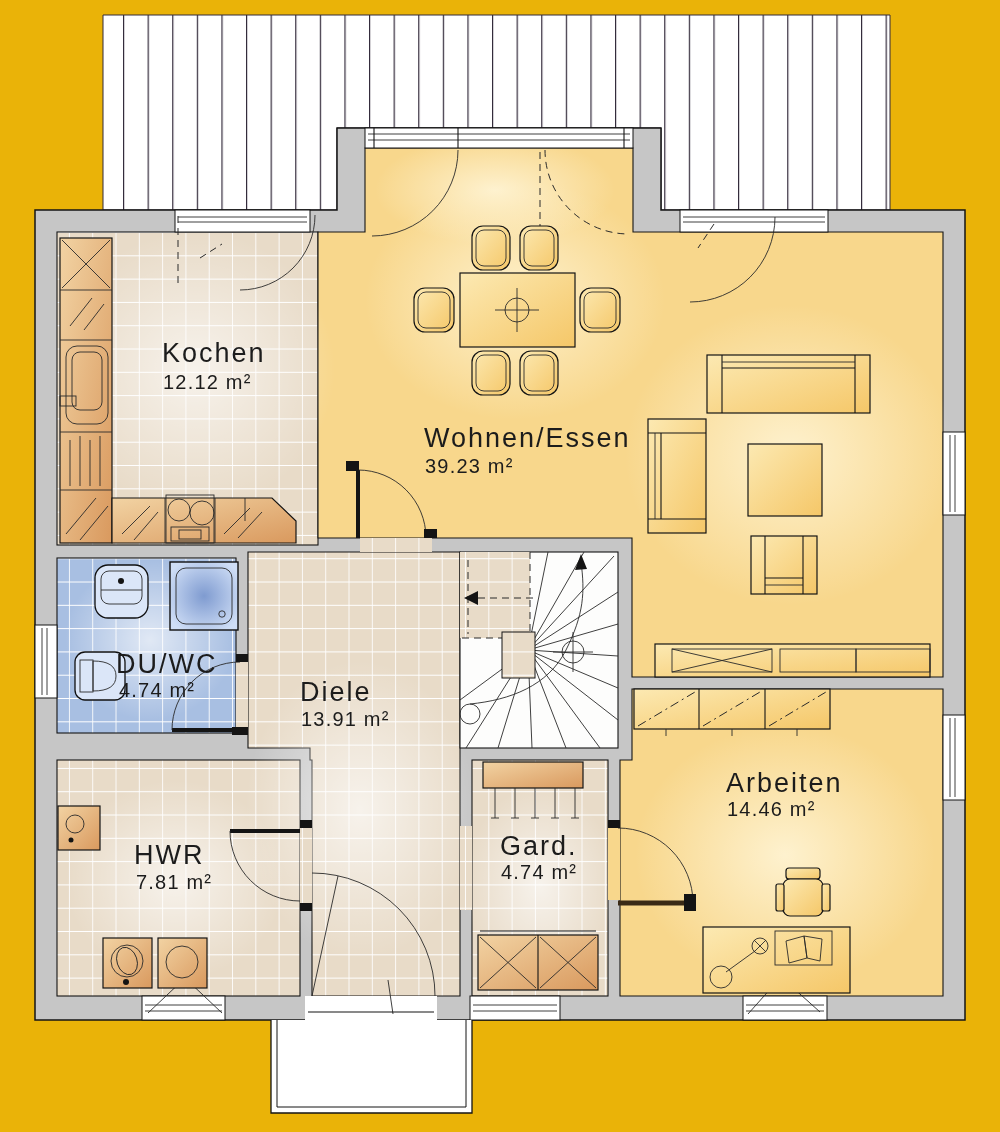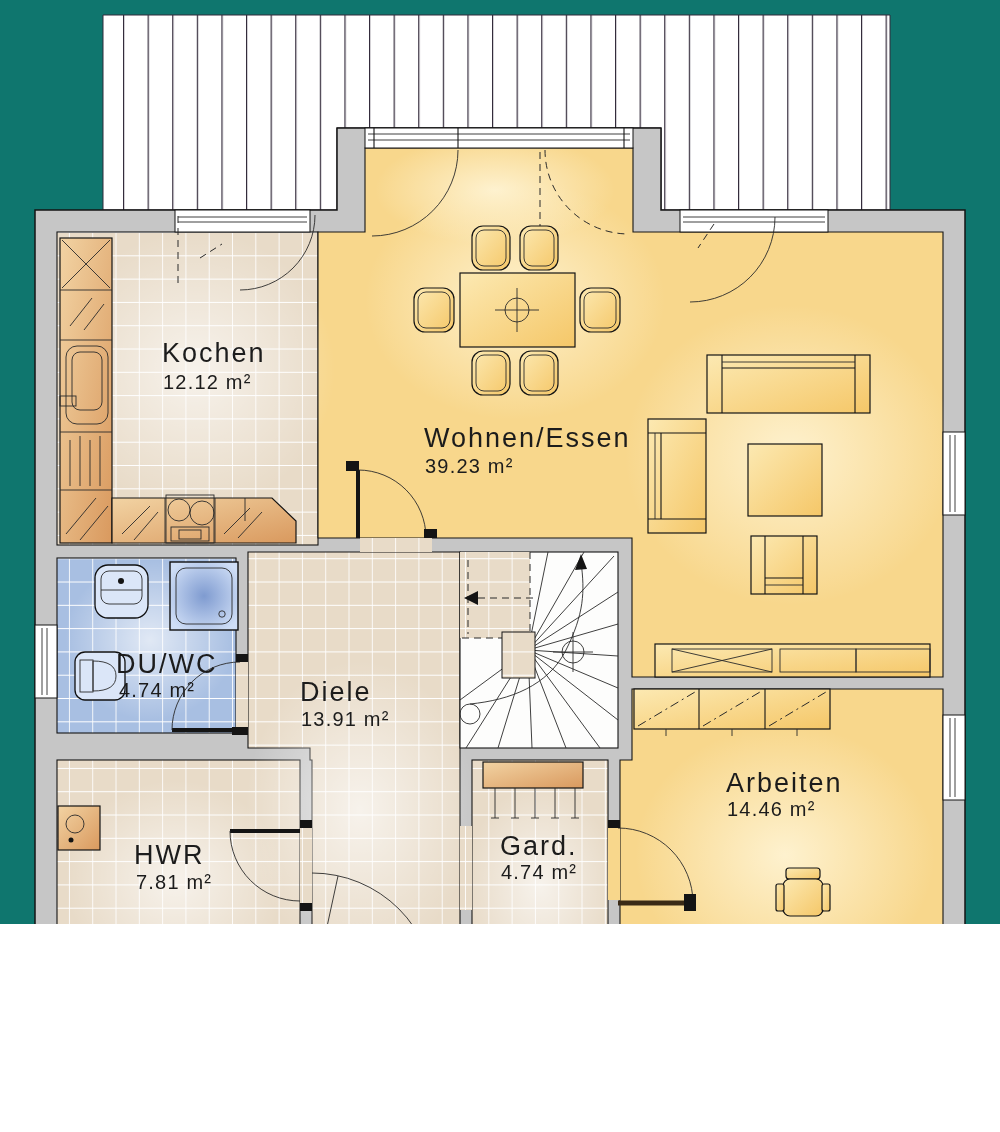--- a/index.html
+++ b/index.html
@@ -1,16 +1,16 @@
 <!DOCTYPE html>
 <html><head>
 <meta charset="utf-8">
 <style>
   html,body{margin:0;padding:0;background:#fff}
-  #stage{position:relative;width:1000px;height:924px;background:#0f766e;overflow:hidden}
+  #stage{position:relative;width:1000px;height:1132px;background:#eab308;overflow:hidden}
   svg{position:absolute;left:0;top:0}
   text{font-family:"Liberation Sans","DejaVu Sans",sans-serif;fill:#1c1c1c}
   .rname{font-size:27px;letter-spacing:2px}
   .rarea{font-size:20px;letter-spacing:1.2px}
   .wall{fill:#c6c6c6;stroke:#141414;stroke-width:1.5}
   .ln{stroke:#141414;fill:none;stroke-width:1.1}
   .thin{stroke:#2a2a2a;fill:none;stroke-width:.9}
   .dash{stroke:#2a2a2a;fill:none;stroke-width:1;stroke-dasharray:7 5}
   .win{fill:#ffffff;stroke:#141414;stroke-width:1}
   .furnY{fill:url(#gy);stroke:#141414;stroke-width:1.2}

